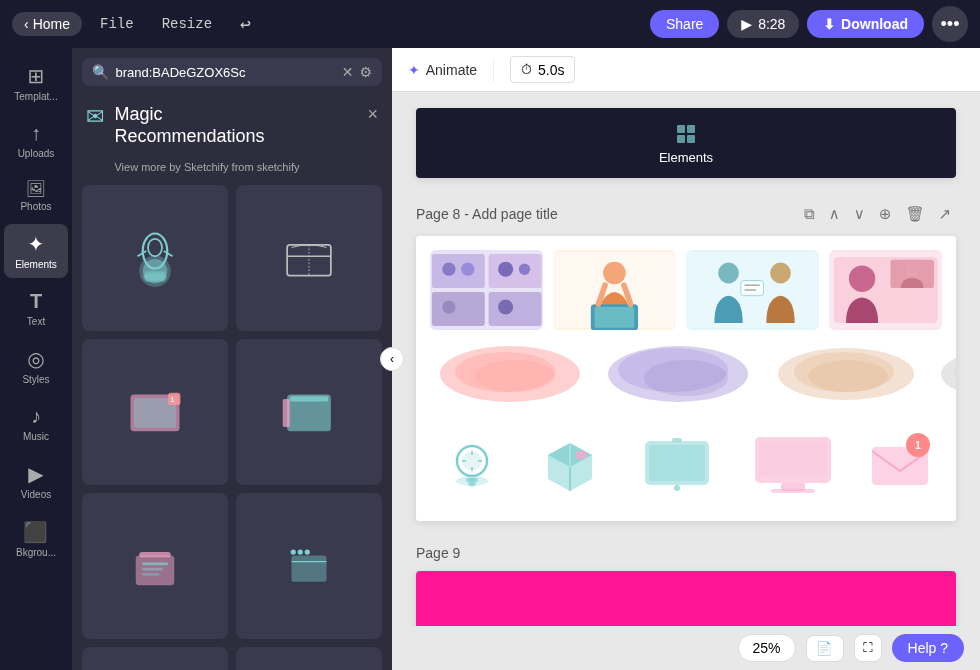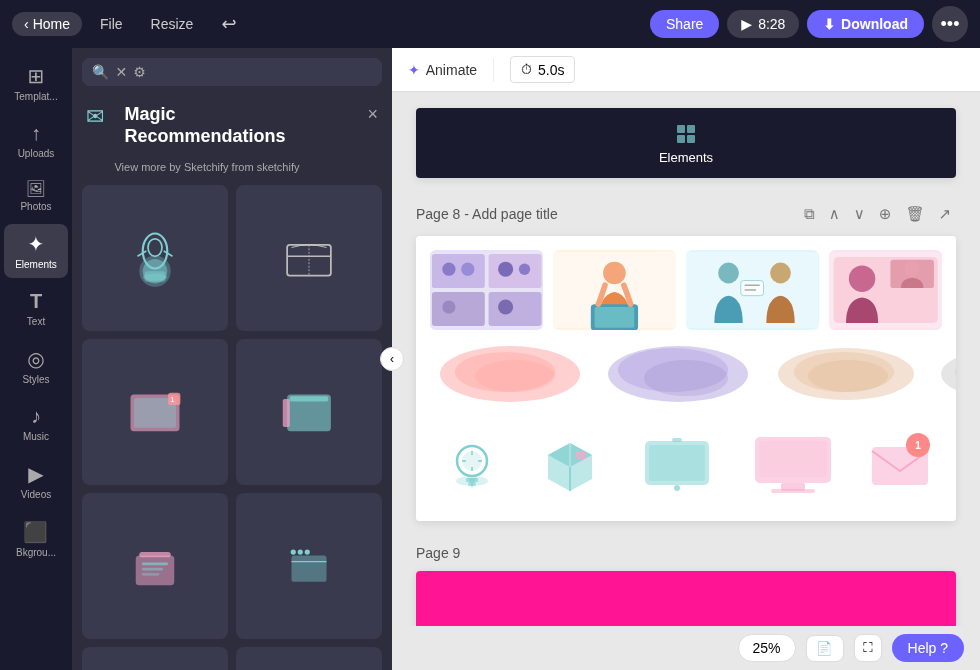--- a/index.html
+++ b/index.html
@@ -3,21 +3,21 @@
   <meta charset="utf-8">
   <style>
     * { box-sizing: border-box; margin: 0; padding: 0; }
     body { font-family: -apple-system, BlinkMacSystemFont, 'Segoe UI', sans-serif; background: #f0f0f0; width: 980px; height: 670px; overflow: hidden; display: flex; flex-direction: column; }
 
     
     .top-nav {
       display: flex; align-items: center; background: #1a1a2e; height: 48px; padding: 0 12px; gap: 8px; flex-shrink: 0;
     }
     .nav-back-btn { background: rgba(255,255,255,0.15); border: none; color: white; border-radius: 20px; padding: 4px 12px; cursor: pointer; display: flex; align-items: center; gap: 4px; font-size: 14px; }
-    .nav-btn { background: none; border: none; color: #ccc; font-size: 14px; padding: 4px 10px; cursor: pointer; border-radius: 4px; }
+    .nav-btn { background: none; border: none; color: #ccc; font-size: 14px; padding: 4px 10px; cursor: pointer; border-radius: 4px; font-family: Liberation Mono, monospace; }
     .nav-spacer { flex: 1; }
     .share-btn { background: #6c63ff; color: white; border: none; border-radius: 20px; padding: 6px 16px; font-size: 14px; cursor: pointer; font-weight: 500; }
     .play-btn { background: rgba(255,255,255,0.15); color: white; border: none; border-radius: 20px; padding: 6px 14px; font-size: 14px; cursor: pointer; display: flex; align-items: center; gap: 6px; }
     .download-btn { background: #6c63ff; color: white; border: none; border-radius: 20px; padding: 6px 16px; font-size: 14px; cursor: pointer; font-weight: 600; display: flex; align-items: center; gap: 6px; }
     .more-btn { background: rgba(255,255,255,0.15); border: none; color: white; border-radius: 50%; width: 36px; height: 36px; cursor: pointer; font-size: 18px; }
 
     
     .main-area { display: flex; flex: 1; overflow: hidden; }
 
     
@@ -32,21 +32,21 @@
     .panel { width: 320px; background: #2d2d3e; display: flex; flex-direction: column; flex-shrink: 0; overflow: hidden; }
     .panel-search { display: flex; align-items: center; background: #3a3a4f; margin: 10px; border-radius: 8px; padding: 6px 10px; gap: 6px; }
     .panel-search input { background: none; border: none; color: white; font-size: 13px; flex: 1; outline: none; }
     .panel-search .search-icon { color: #aaa; font-size: 14px; }
     .panel-search .clear-icon { color: #aaa; cursor: pointer; font-size: 14px; }
     .panel-search .filter-icon { color: #aaa; cursor: pointer; font-size: 14px; }
 
     .panel-header { display: flex; align-items: flex-start; justify-content: space-between; padding: 8px 14px 4px; }
     .panel-title-area { display: flex; align-items: flex-start; gap: 10px; }
     .panel-logo { font-size: 22px; }
-    .panel-title { font-size: 18px; font-weight: 700; color: white; line-height: 1.2; margin-left: 10px; }
+    .panel-title { font-size: 18px; font-weight: 400; color: white; line-height: 1.2; }
     .panel-subtitle { font-size: 11px; color: #aaa; margin-top: 14px; }
     .panel-close { background: none; border: none; color: #aaa; font-size: 18px; cursor: pointer; }
 
     .panel-grid { display: grid; grid-template-columns: 1fr 1fr; gap: 8px; padding: 8px 10px; overflow-y: auto; flex: 1; }
     .panel-grid::-webkit-scrollbar { width: 4px; }
     .panel-grid::-webkit-scrollbar-thumb { background: #555; border-radius: 2px; }
     .grid-item { background: #3a3a4f; border-radius: 8px; overflow: hidden; cursor: pointer; aspect-ratio: 1; display: flex; align-items: center; justify-content: center; }
 
     
     .canvas-area { flex: 1; display: flex; flex-direction: column; background: #e8e8e8; overflow: hidden; }
@@ -150,20 +150,21 @@
       <span class="icon">⬛</span>
       <span class="label">Bkgrou...</span>
     </div>
   </div>
 
   <div class="panel-wrapper" style="position:relative;">
     <div class="panel">
 
       <div class="panel-search">
         <span class="search-icon">🔍</span>
+        <input type="text" value="brand:BADeGZOX6Sc" style="">
         <span class="clear-icon">✕</span>
         <span class="filter-icon">⚙</span>
       </div>
 
       <div class="panel-header">
         <div class="panel-title-area">
           <span class="panel-logo" style="color:#7ecfcf;">✉</span>
           <div>
             <div class="panel-title">Magic<br>Recommendations</div>
             <div class="panel-subtitle">View more by Sketchify from sketchify</div>

